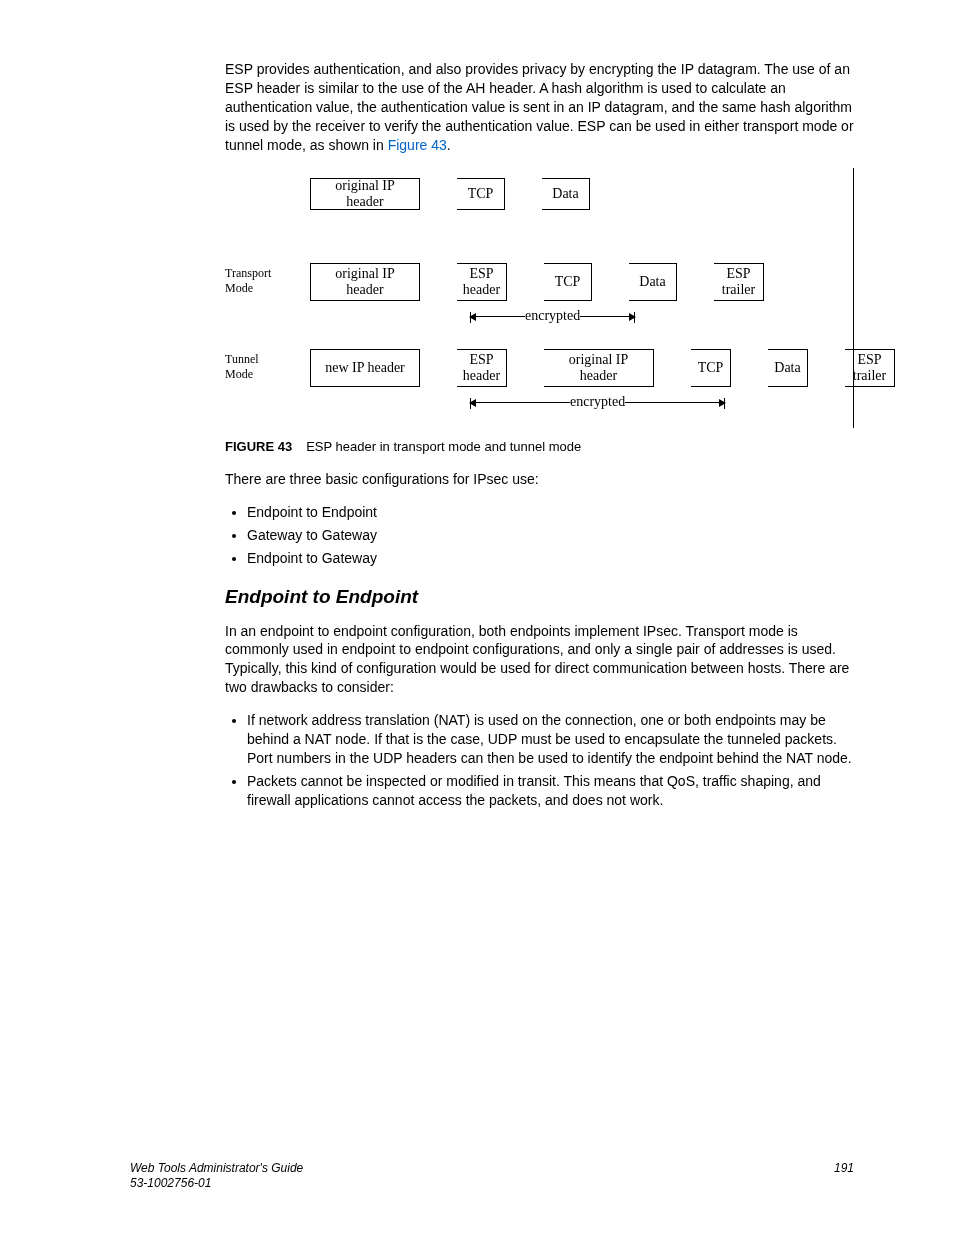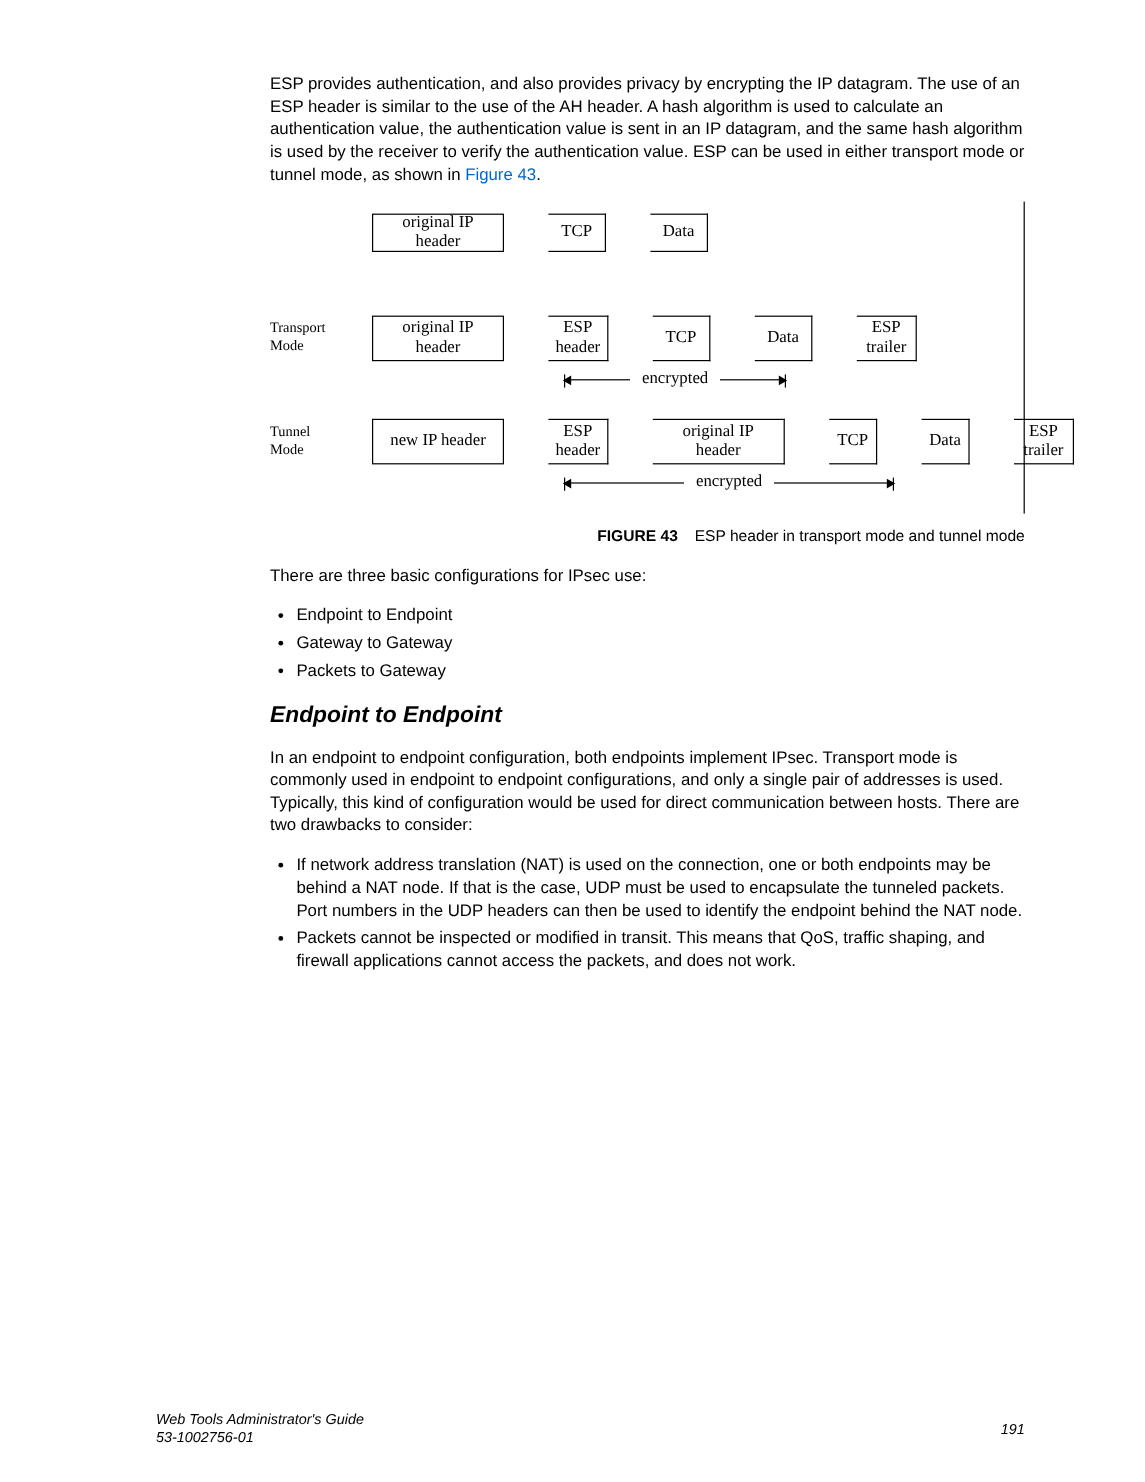--- a/index.html
+++ b/index.html
@@ -98,21 +98,20 @@
   }
   .cell + .cell { border-left: none; }
   .enc-span {
     position: absolute;
     font-size: 14px;
     text-align: center;
   }
   .enc-wrap {
     display: flex;
     align-items: center;
-    gap: 10px;
   }
   .arrow-line {
     height: 0;
     border-top: 1px solid #000;
     position: relative;
   }
   .arrow-line.left::before {
     content: "";
     position: absolute;
     left: -1px; top: -4px;
@@ -132,32 +131,31 @@
     position: absolute;
     top: -5px;
     width: 0;
     height: 11px;
     border-left: 1px solid #000;
   }
   .figcap {
     font-family: Arial, sans-serif;
     font-size: 13px;
     margin-top: 0;
-    text-align: right;
   }
   .figcap .lbl { font-weight: bold; margin-right: 14px; }
 
   .footer {
     position: absolute;
-    bottom: 28px;
+    bottom: 43px;
     left: 130px;
     right: 100px;
     display: flex;
     justify-content: space-between;
-    align-items: center;
+    align-items: flex-start;
     font-style: italic;
     font-size: 12px;
   }
   .footer .left { line-height: 1.3; }
   .footer .pgnum { font-style: italic; }
 </style>
 </head>
 <body>
 
 <div class="page">
@@ -227,21 +225,21 @@
     </div>
 
     <p class="figcap">
       <span class="lbl">FIGURE 43</span><span>ESP header in transport mode and tunnel mode</span>
     </p>
 
     <p>There are three basic configurations for IPsec use:</p>
     <ul class="b">
       <li>Endpoint to Endpoint</li>
       <li>Gateway to Gateway</li>
-      <li>Packets to Gateway</li>
+      <li>Endpoint to Gateway</li>
     </ul>
 
     <h2 class="sub">Endpoint to Endpoint</h2>
     <p>In an endpoint to endpoint configuration, both endpoints implement IPsec. Transport mode is commonly used in endpoint to endpoint configurations, and only a single pair of addresses is used. Typically, this kind of configuration would be used for direct communication between hosts. There are two drawbacks to consider:</p>
     <ul class="b">
       <li>If network address translation (NAT) is used on the connection, one or both endpoints may be behind a NAT node. If that is the case, UDP must be used to encapsulate the tunneled packets. Port numbers in the UDP headers can then be used to identify the endpoint behind the NAT node.</li>
       <li>Packets cannot be inspected or modified in transit. This means that QoS, traffic shaping, and firewall applications cannot access the packets, and does not work.</li>
     </ul>
 
   </div>

